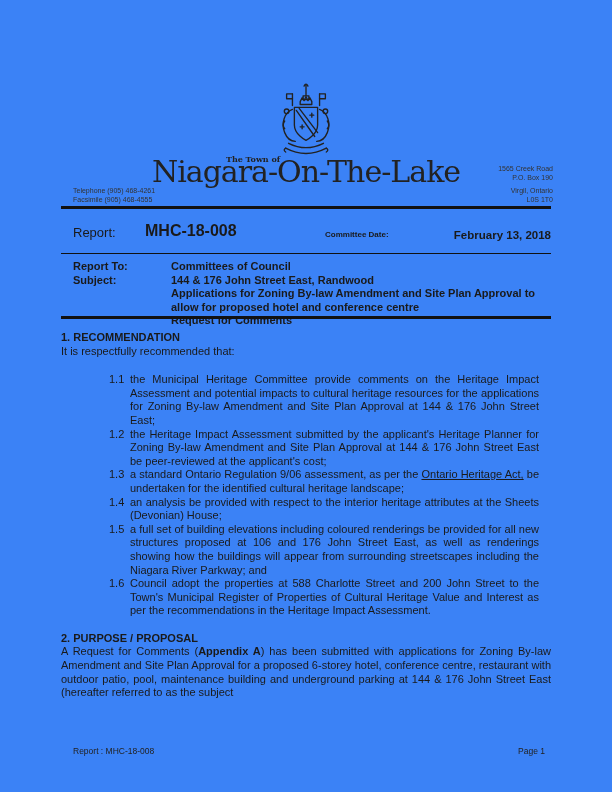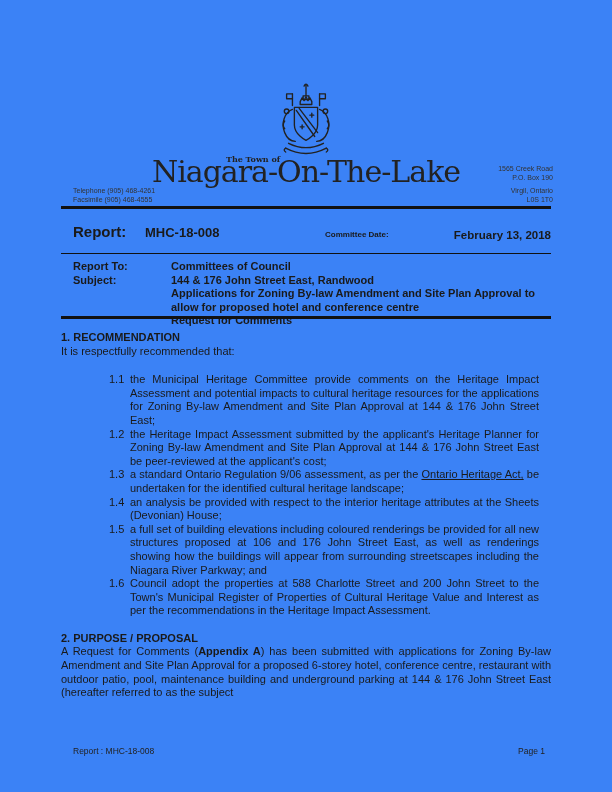--- a/index.html
+++ b/index.html
@@ -30,22 +30,22 @@
   }
   .address-gap { margin-top:4px; }
 
   .rule { position:absolute; left:61px; width:490px; background:#111; }
   .rule-thick-1 { top:206px; height:3px; }
   .rule-thin    { top:253px; height:1px; }
   .rule-thick-2 { top:316px; height:3px; }
 
   
   .report-row { position:absolute; left:73px; top:227px; width:478px; height:14px; }
-  .report-row .lbl   { position:absolute; left:0;  bottom:1px; font-size:15px; font-weight:bold;text-align:right; }
-  .report-row .num   { position:absolute; left:72px; bottom:1px; font-size:13px; font-weight:bold; }
+  .report-row .lbl   { position:absolute; left:0;  bottom:1px; font-size:13px; font-weight:normal;text-align:right; }
+  .report-row .num   { position:absolute; left:72px; bottom:1px; font-size:16px; font-weight:bold; }
   .report-row .clbl  { position:absolute; left:252px; bottom:2px; font-size:8px; font-weight:bold; }
   .report-row .cdate { position:absolute; right:0; bottom:0; font-size:11.5px; font-weight:bold; }
 
   .meta-block {
     position:absolute; left:73px; top:260px; width:478px;
     font-size:11px; font-weight:bold; line-height:13.5px;
     display:grid; grid-template-columns:90px 1fr; column-gap:8px;
   }
   .meta-label { grid-column:1; }
   .meta-value { grid-column:2; }

